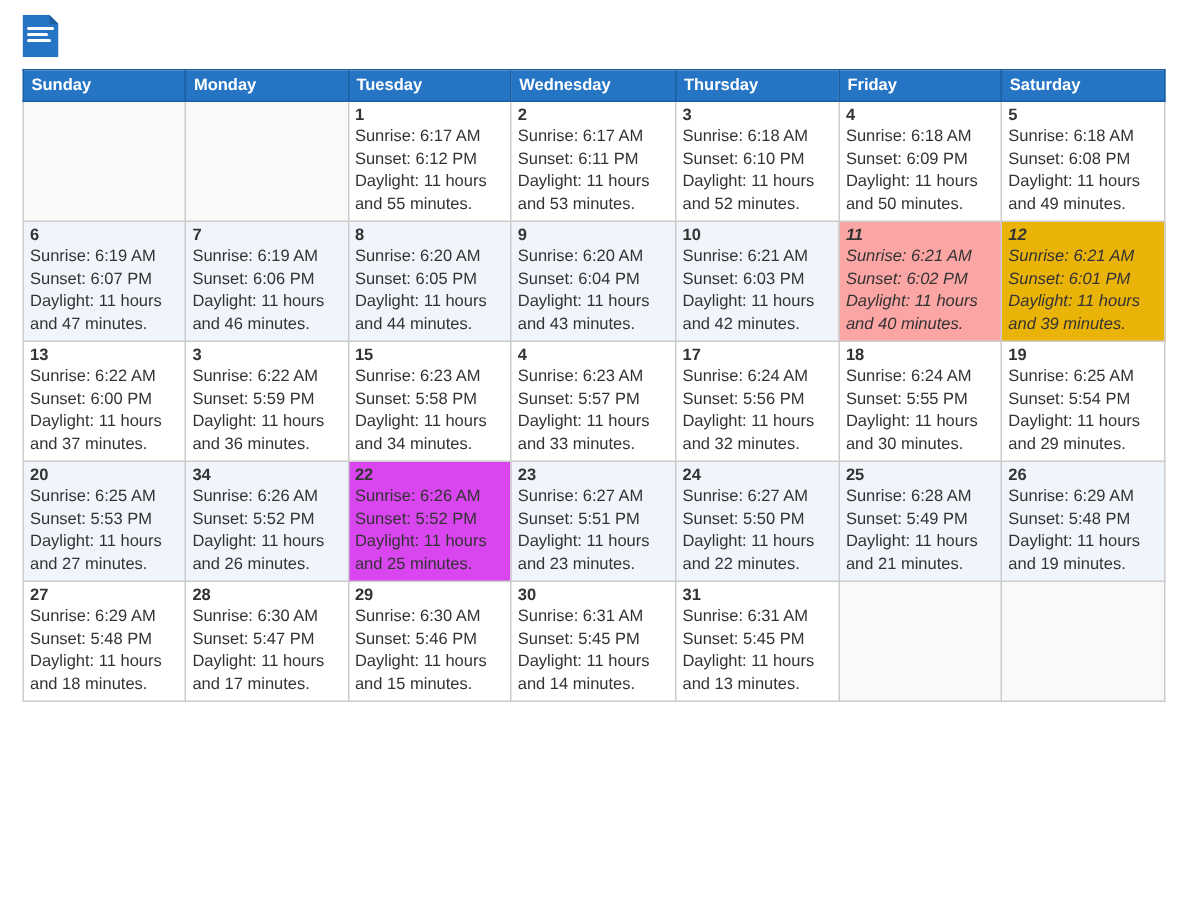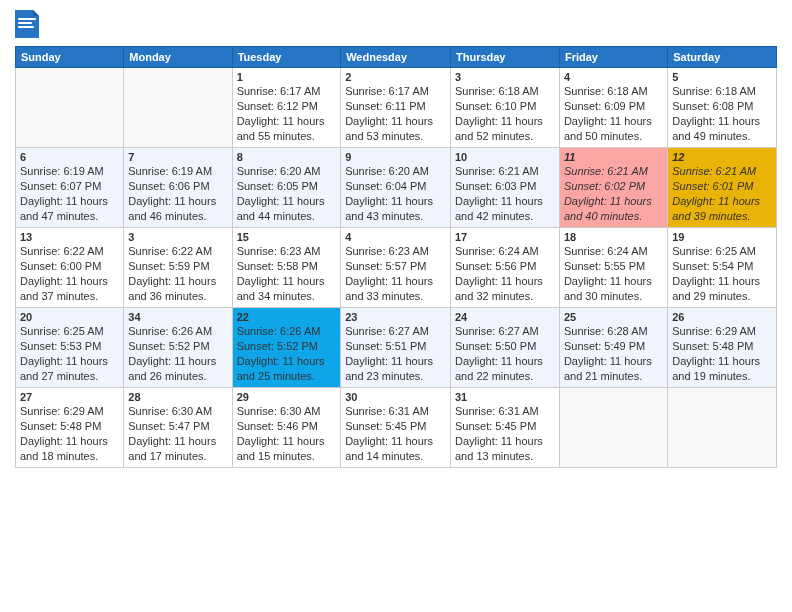--- a/index.html
+++ b/index.html
@@ -265,21 +265,21 @@
             <div class="day-info" style="white-space: pre-line;">Sunrise: 6:25 AM
 Sunset: 5:53 PM
 Daylight: 11 hours and 27 minutes.</div>
           </td>
           <td style="background: rgb(240, 244, 251);">
             <span class="day-num">34</span>
             <div class="day-info" style="white-space: pre-line;">Sunrise: 6:26 AM
 Sunset: 5:52 PM
 Daylight: 11 hours and 26 minutes.</div>
           </td>
-          <td style="background: #0ea5e9;">
+          <td style="background: #d946ef;">
             <span class="day-num">22</span>
             <div class="day-info" style="white-space: pre-line;">Sunrise: 6:26 AM
 Sunset: 5:52 PM
 Daylight: 11 hours and 25 minutes.</div>
           </td>
           <td style="background: rgb(240, 244, 251);">
             <span class="day-num">23</span>
             <div class="day-info" style="white-space: pre-line;">Sunrise: 6:27 AM
 Sunset: 5:51 PM
 Daylight: 11 hours and 23 minutes.</div>

